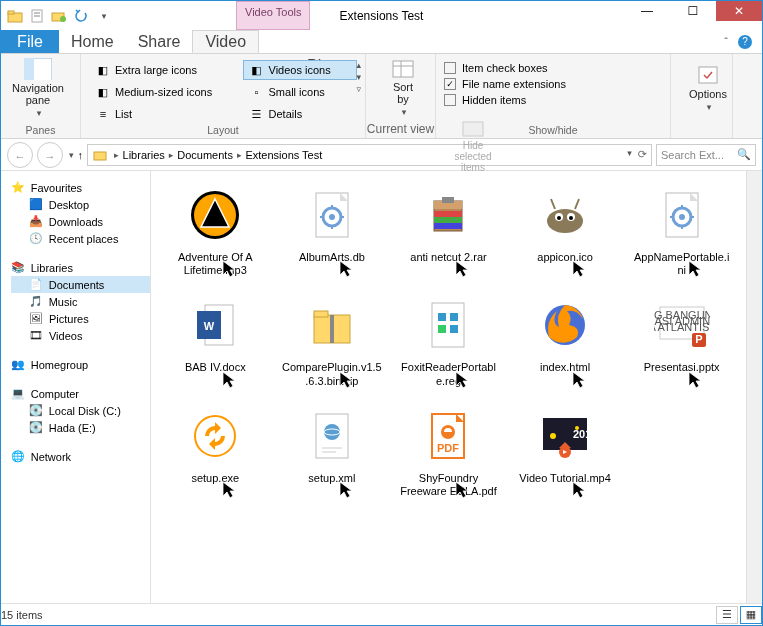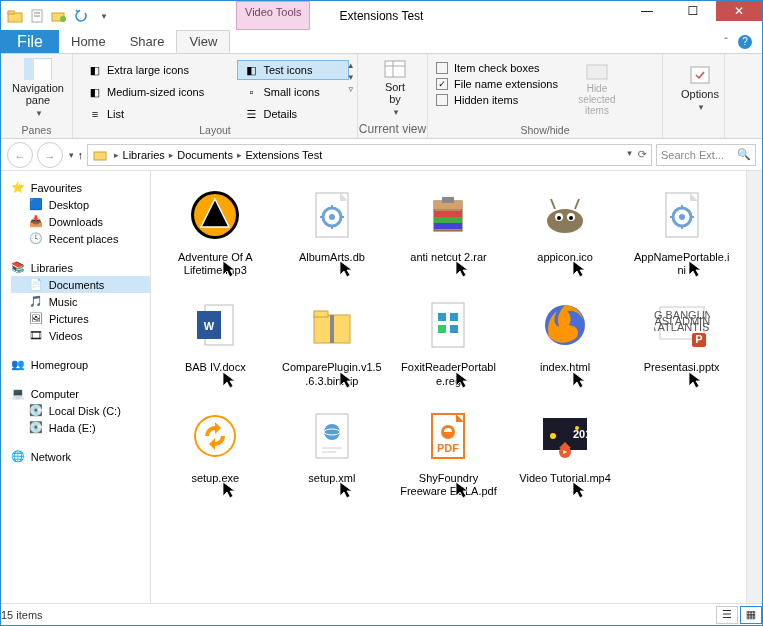--- a/index.html
+++ b/index.html
@@ -12,21 +12,21 @@
 .tool-tab { position: absolute; left: 235px; top: 0; height: 29px; background: #f3d6e8; border: 1px solid #d9a4c6; padding: 4px 8px; color: #7a3d64; font-size: 11px; }
 .window-title { position: absolute; left: 50%; transform: translateX(-50%); font-size: 12px; }
 .sysbtns { position: absolute; right: 0; top: 0; display: flex; }
 .sysbtn { width: 46px; height: 20px; display: flex; align-items: center; justify-content: center; font-size: 12px; }
 .sysbtn.close { background: #c75050; color: #fff; }
 
 
 .tabs { height: 24px; display: flex; align-items: stretch; border-bottom: 1px solid #d4d4d4; }
 .tab-file { width: 58px; background: #217346; background:#1979ca; color:#fff; display:flex; align-items:center; justify-content:center; font-size:16px; }
 .tab-file { background:#2a8dd4; }
-.tab { padding: 0 12px; display:flex; align-items:center; font-size:13px; color:#444; }
+.tab { padding: 0 12px; display:flex; align-items:center; font-size:16px; color:#444; }
 .tab.active { background:#f5f5f5; border:1px solid #d4d4d4; border-bottom:1px solid #f5f5f5; }
 .tab.play { margin-left: 36px; margin-top: 36px; }
 .tabs-right { margin-left:auto; display:flex; gap:10px; padding-right:10px; align-items:center; }
 
 
 .ribbon { height: 85px; background:#f5f5f5; border-bottom:1px solid #d4d4d4; display:flex; }
 .group { border-right:1px solid #e0e0e0; padding:4px 8px 0 8px; display:flex; flex-direction:column; position:relative; }
 .group-label { position:absolute; bottom:2px; left:0; right:0; text-align:center; color:#666; font-size:10.5px; }
 .bigbtn { display:flex; flex-direction:column; align-items:center; justify-content:center; width:58px; height:60px; font-size:11px; text-align:center; color:#222; gap:2px; }
 .layout-grid { display:grid; grid-template-columns:auto auto; gap:2px 4px; padding-top:2px; }
@@ -108,51 +108,51 @@
     <div class="sysbtn">—</div>
     <div class="sysbtn">☐</div>
     <div class="sysbtn close">✕</div>
   </div>
 </div>
 
 <div class="tabs">
   <div class="tab-file">File</div>
   <div class="tab">Home</div>
   <div class="tab">Share</div>
-  <div class="tab active">View</div>
+  <div class="tab active">Video</div>
   <div class="tab play">Play</div>
   <div class="tabs-right">
     <span style="color:#555">ˆ</span>
     <span style="width:14px;height:14px;border-radius:50%;background:#2a8dd4;color:#fff;display:flex;align-items:center;justify-content:center;font-size:10px">?</span>
   </div>
 </div>
 
 <div class="ribbon">
-  <div class="group" style="width:72px">
+  <div class="group" style="width:80px">
     <div class="bigbtn">
       <svg width="28" height="24">
           <rect x="0" y="0" width="28" height="24" fill="#fff" stroke="#8ab4d8"></rect>
           <rect x="0" y="0" width="10" height="24" fill="#cde6f7"></rect>
         </svg>
       <span style="white-space:pre-line">Navigation
 pane</span>
       <span class="chev">▾</span>
     </div>
     <div class="group-label">Panes</div>
   </div>
 
   <div class="group" style="width:285px">
     <div class="layout-grid">
       <div class="layout-item">
           <span class="icn">◧</span>
           <span>Extra large icons</span>
         </div>
       <div class="layout-item selected">
           <span class="icn">◧</span>
-          <span>Test icons</span>
+          <span>Videos icons</span>
         </div>
       <div class="layout-item">
           <span class="icn">◧</span>
           <span>Medium-sized icons</span>
         </div>
       <div class="layout-item">
           <span class="icn">▫</span>
           <span>Small icons</span>
         </div>
       <div class="layout-item">
@@ -179,21 +179,21 @@
           <line x1="2" y1="7" x2="22" y2="7" stroke="#aaa"></line>
           <line x1="10" y1="2" x2="10" y2="18" stroke="#aaa"></line>
         </svg>
       <span style="white-space:pre-line">Sort
 by</span>
       <span class="chev">▾</span>
     </div>
     <div class="group-label" style="font-size:12px">Current view</div>
   </div>
 
-  <div class="group" style="width:235px;flex-direction:row;gap:10px">
+  <div class="group" style="width:235px;flex-direction:column;gap:10px">
     <div style="display:flex;flex-direction:column;padding-top:2px">
       <div class="check-row">
           <div class="check-box"></div>
           <span>Item check boxes</span>
         </div>
       <div class="check-row">
           <div class="check-box">✓</div>
           <span>File name extensions</span>
         </div>
       <div class="check-row">

